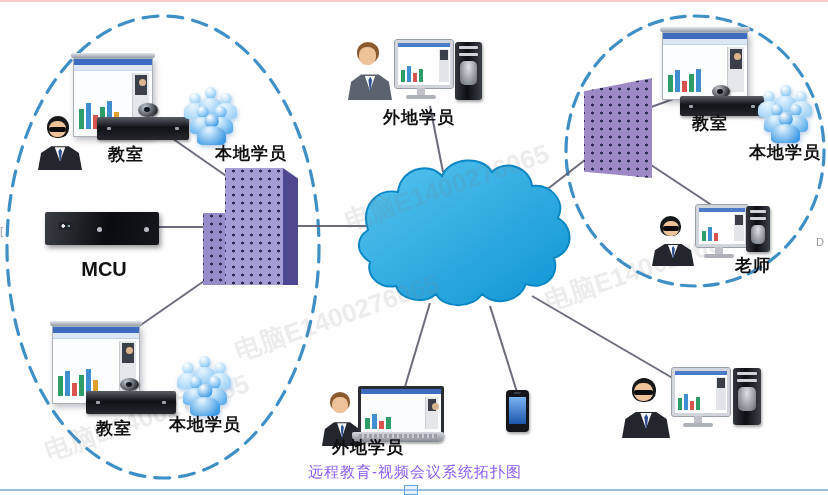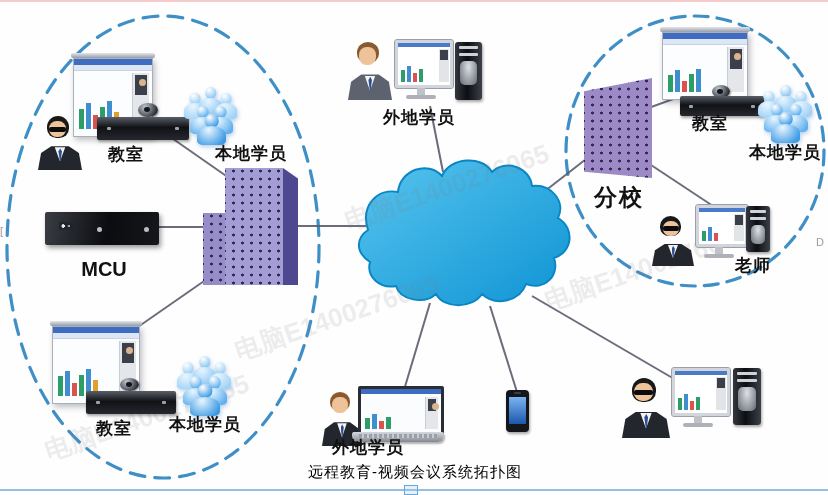--- a/index.html
+++ b/index.html
@@ -5,21 +5,21 @@
   html,body{margin:0;padding:0;background:#ffffff;}
   #stage{position:relative;width:828px;height:495px;background:#fefefe;overflow:hidden;
          font-family:"Liberation Sans","DejaVu Sans",sans-serif;}
   .abs{position:absolute;}
   svg.overlay{position:absolute;left:0;top:0;z-index:1;}
   .node{position:absolute;z-index:3;}
   .lbl{position:absolute;z-index:4;color:#111;font-weight:bold;font-size:17px;text-align:center;
        letter-spacing:1px;white-space:nowrap;}
   .lbl-big{font-size:23px;letter-spacing:2px;}
   .cloud-lbl{z-index:4;color:#16406e;font-weight:bold;font-size:26px;letter-spacing:3px;text-align:center;}
-  .caption{z-index:4;color:#000000;font-size:15px;font-weight:normal;letter-spacing:1px;text-align:center;}
+  .caption{z-index:4;color:#8b5cf6;font-size:15px;font-weight:normal;letter-spacing:1px;text-align:center;}
 
   
   .wm{position:absolute;z-index:2;color:rgba(125,125,138,0.14);font-weight:bold;font-size:26px;
       transform:rotate(-19deg);white-space:nowrap;pointer-events:none;}
 
   
   .pscreen{position:absolute;background:#fcfdfe;border:1px solid #aab0b8;box-shadow:2px 3px 6px rgba(40,40,60,.3);}
   .rail{position:absolute;top:-6px;left:-4%;width:108%;height:5px;background:linear-gradient(#e2e6ec,#969ca6);border-radius:2px;}
   .ptitle{height:6px;background:#3e6cc0;}
   .pmenu{height:5px;background:#dde6f4;border-bottom:1px solid #c6d2e6;}
@@ -266,21 +266,20 @@
   <div class="node pc-tower" style="left:455px;top:42px;width:27px;height:58px;">
     <div class="slot"></div>
       <div class="slot"></div>
       <div class="grille"></div>
   </div>
   <div class="lbl" style="left:378px;top:106px;width:82px;">外地学员</div>
 
 
   <div class="bld bwin node" style="left:584px;top:78px;width:68px;height:102px;background-color:#9c89c6;
        clip-path:polygon(0 13%,100% 0,100% 98%,0 92%);"></div>
-  <div class="lbl lbl-big" style="left:586px;top:182px;width:66px;">分校</div>
 
   <div class="node pscreen" style="left:662px;top:32px;width:84px;height:66px;">
     <div class="rail"></div>
     <div class="ptitle"></div>
     <div class="pmenu"></div>
     <div class="pchart">
       <span style="height:17px;background:#2e9e68;"></span>
         <span style="height:22px;background:#3f8fd0;"></span>
       <span style="height:11px;background:#d9534f;"></span>
         <span style="height:18px;background:#2e9e68;"></span>

